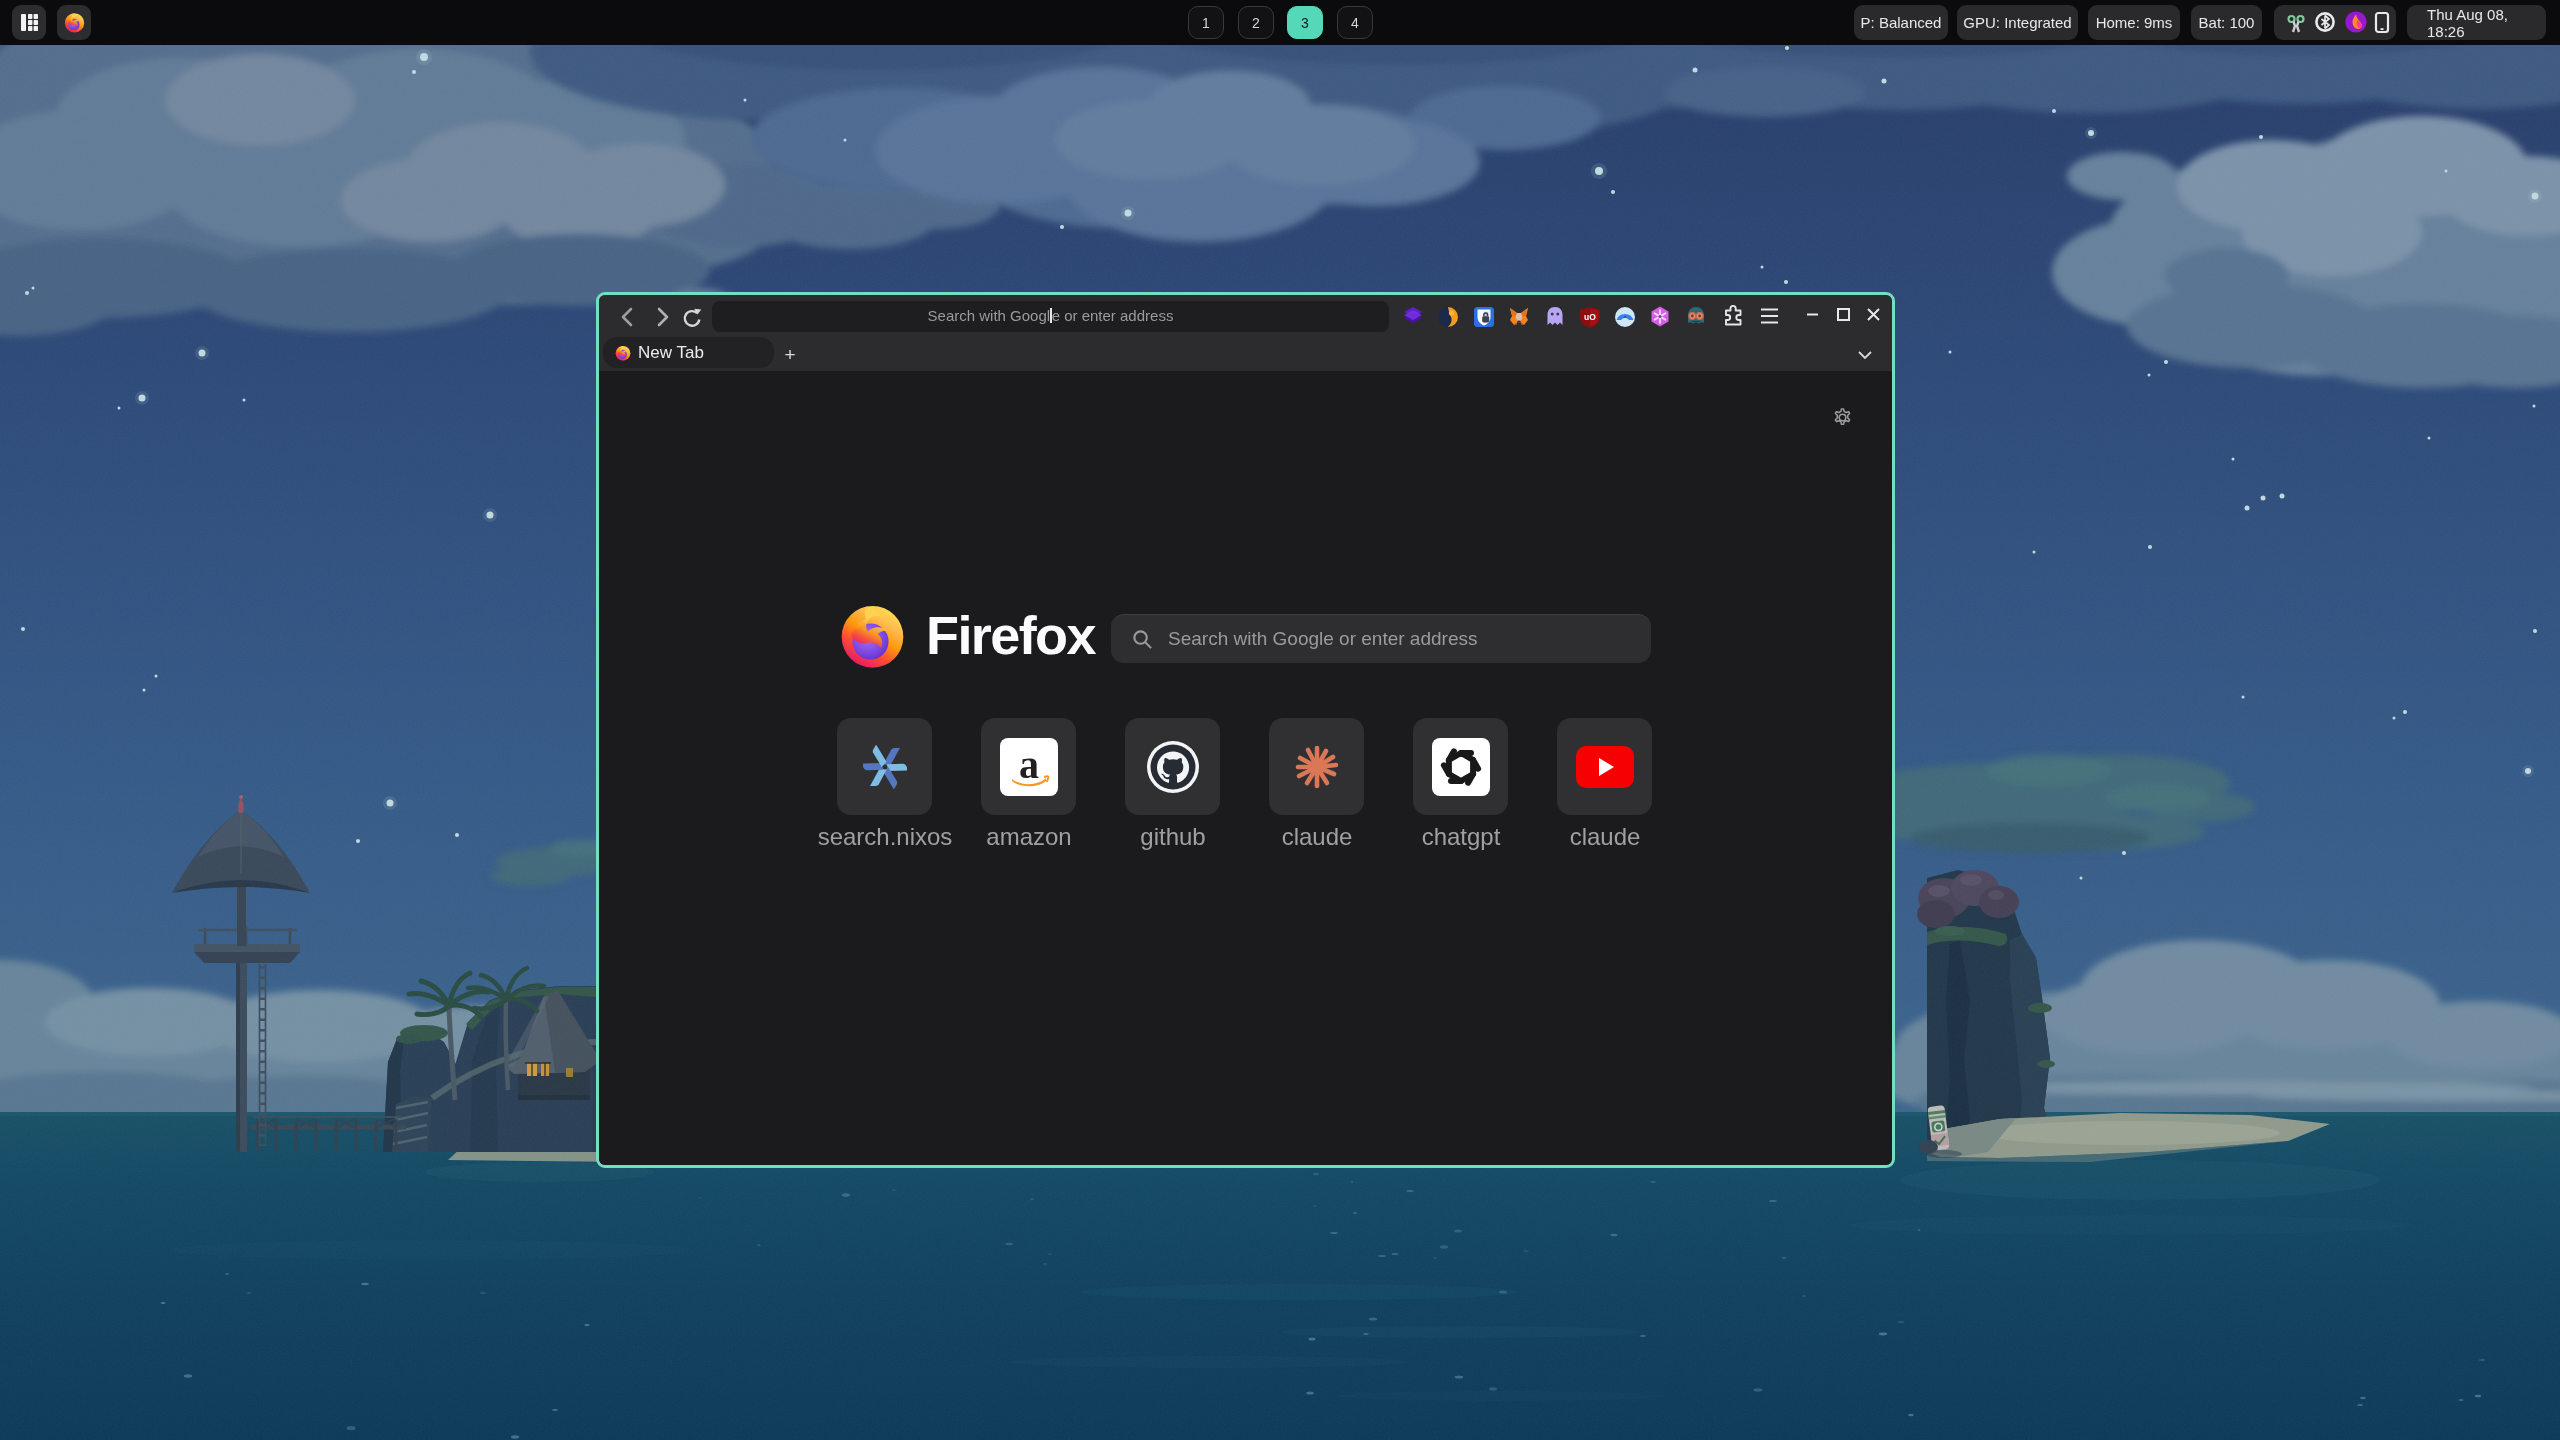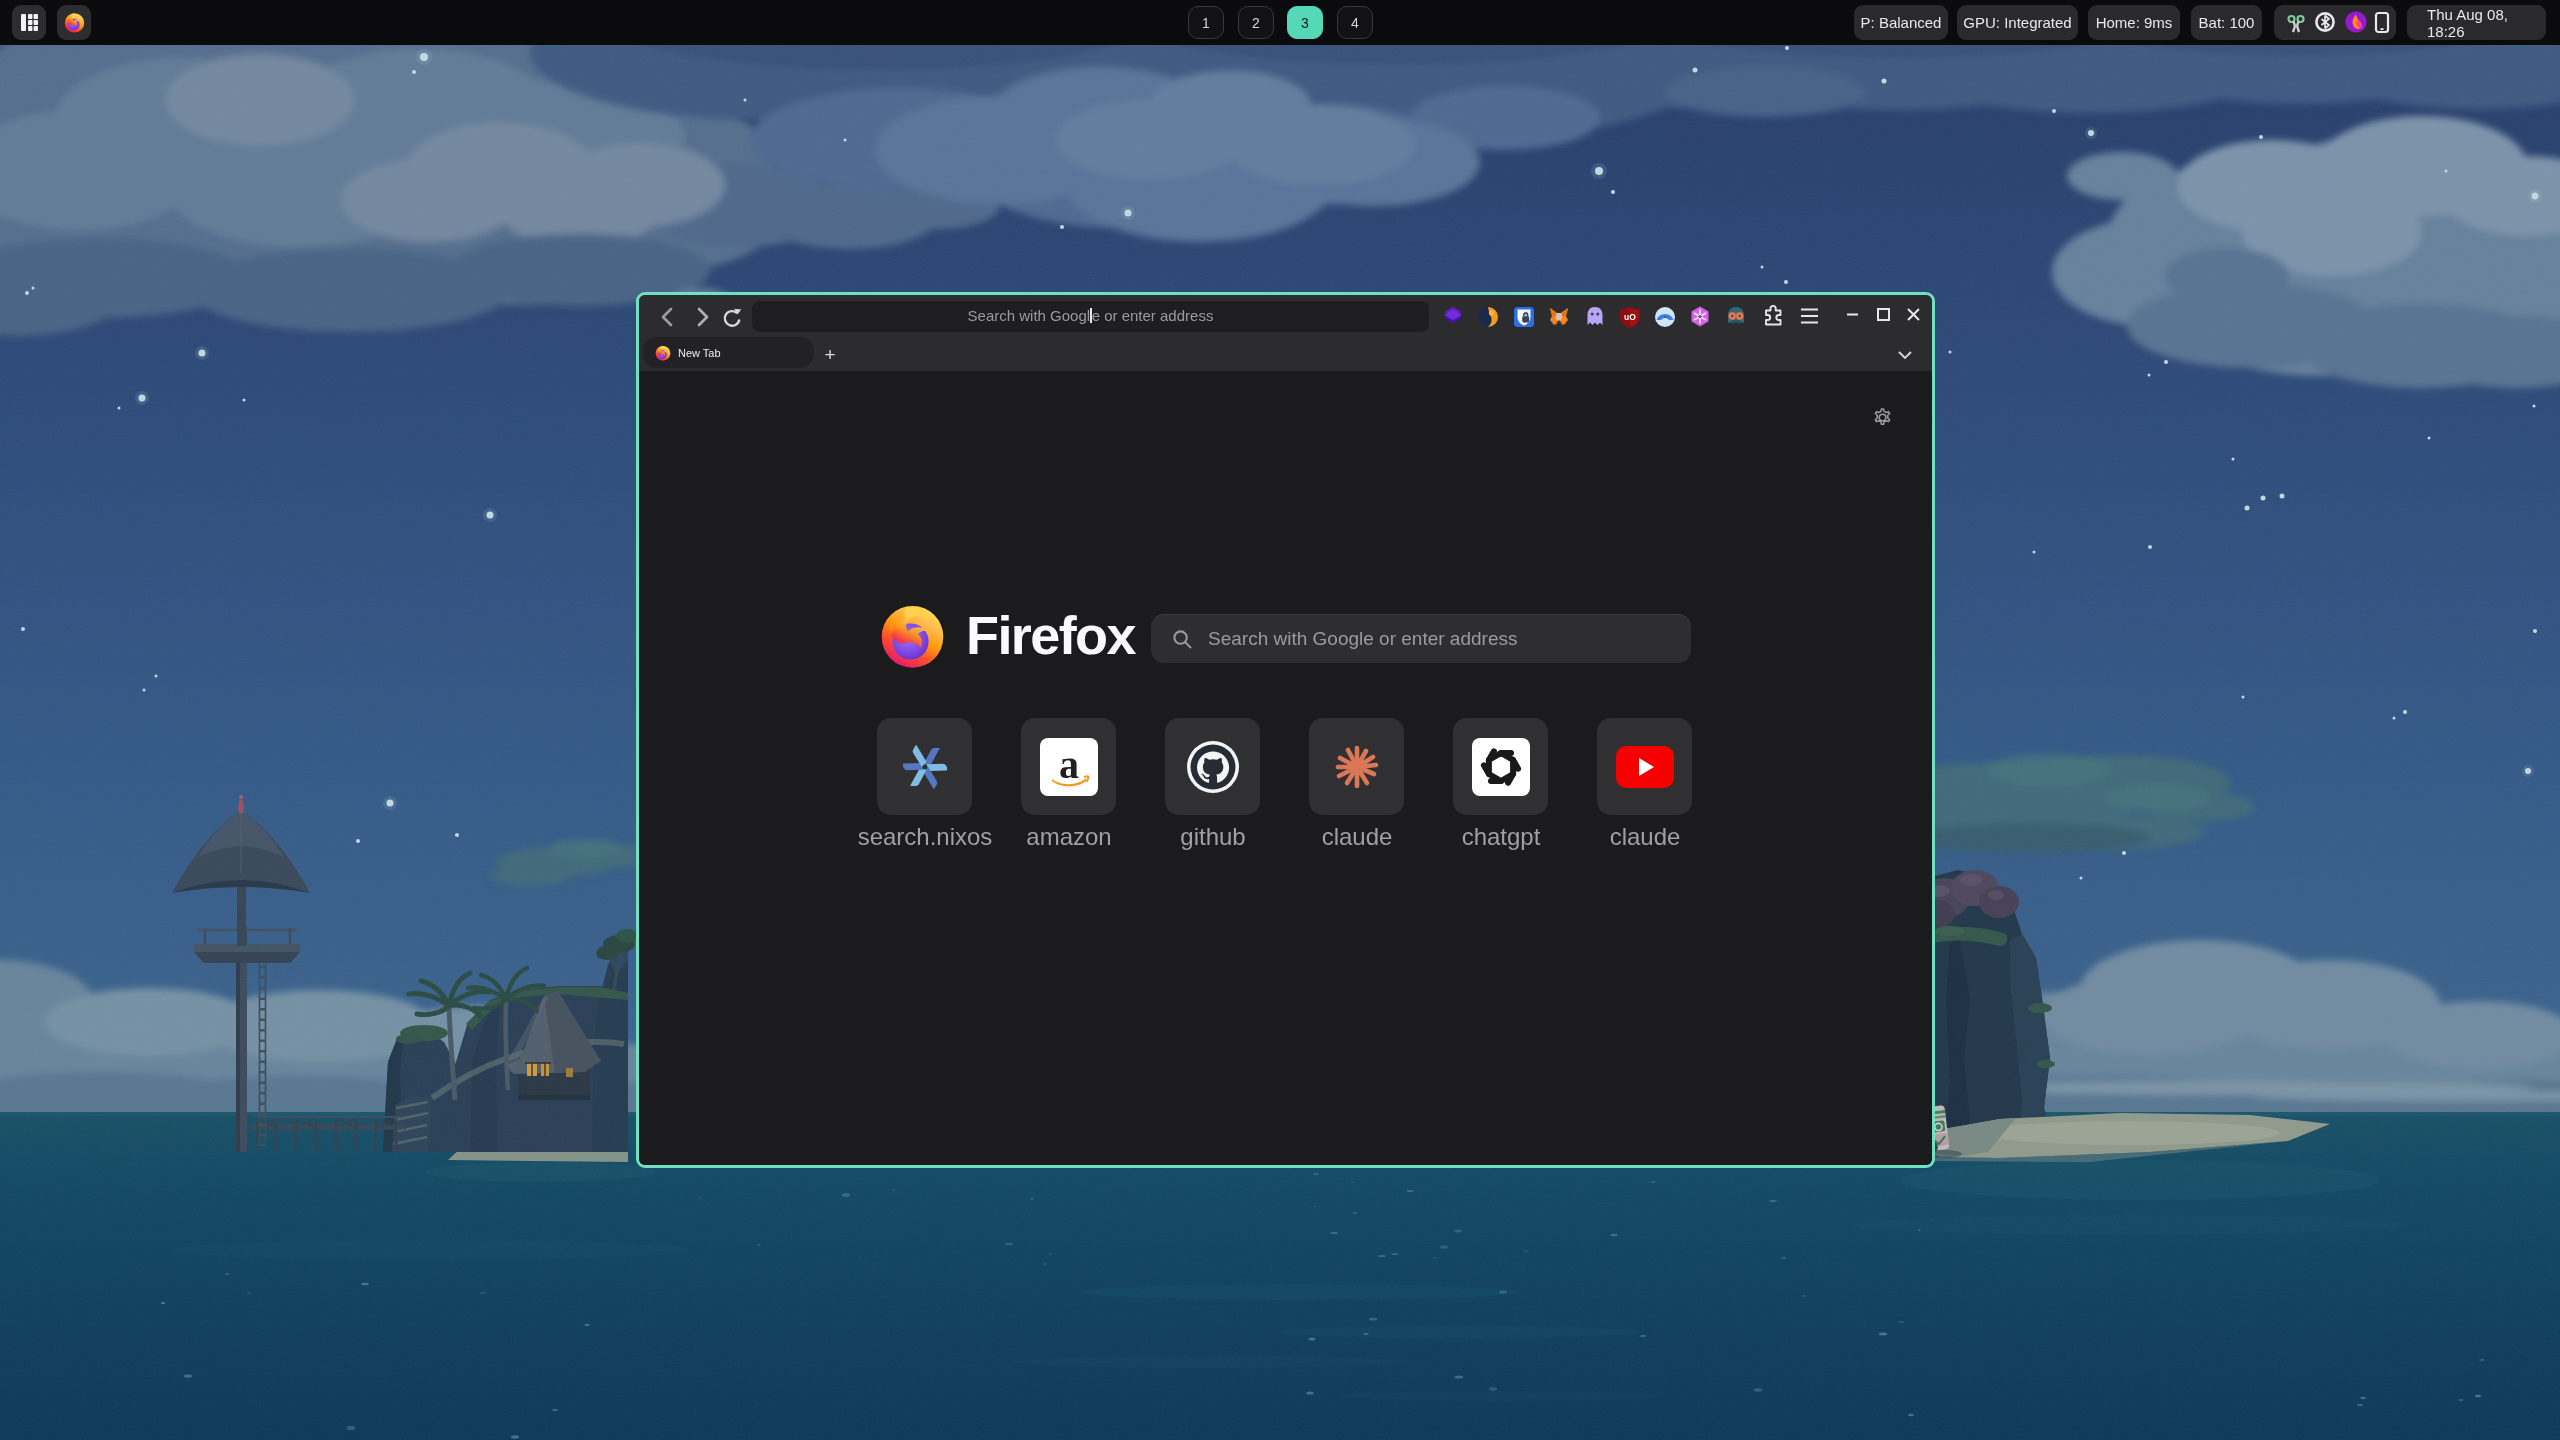--- a/index.html
+++ b/index.html
@@ -9,29 +9,29 @@
   
   #bar { position:absolute; left:0; top:0; width:2560px; height:45px; background:#0b0b0d; z-index:5; }
   .bbtn { position:absolute; top:5px; width:34px; height:35px; border-radius:9px; background:#2d2d2f;
     display:flex; align-items:center; justify-content:center; }
   .ws { position:absolute; top:6px; width:36px; height:33px; border-radius:10px; background:#121214;
     border:1px solid #39393b; color:#d6d6d6; font-size:14px; display:flex; align-items:center; justify-content:center; }
   .ws.act { background:#55d8b7; border-color:#55d8b7; color:#17181a; }
   .pill { position:absolute; top:5px; height:35px; border-radius:9px; background:#2a2a2c; color:#e8e8e8;
     font-size:15px; display:flex; align-items:center; justify-content:center; }
   
-  #win { position:absolute; left:636px; top:292px; width:1299px; height:876px;
+  #win { position:absolute; left:596px; top:292px; width:1299px; height:876px;
     border:3px solid #70e0c1; border-radius:9px; background:#a21caf; overflow:hidden; z-index:4; }
   #toolbar { position:absolute; left:0; top:0; width:1293px; height:43px; background:#2c2c2e; }
   #urlbar { position:absolute; left:113px; top:6px; width:677px; height:31px; border-radius:8px;
     background:#1e1e21; color:#9b9b9b; font-size:15px; text-align:center; line-height:30px; }
   .navic { position:absolute; top:0; }
   #tabbar { position:absolute; left:0; top:43px; width:1293px; height:33px; background:#2c2c2e; }
   #tab { position:absolute; left:4px; top:-1px; width:171px; height:31px; border-radius:14px; background:#222225;
-    display:flex; align-items:center; color:#ececec; font-size:11px; }
+    display:flex; align-items:center; color:#ececec; font-size:17px; }
   #content { position:absolute; left:0; top:76px; width:1293px; height:794px; background:#1b1b1d; }
   #fxword { position:absolute; left:327px; top:233px; font-size:54px; font-weight:bold; color:#fbfbfd; letter-spacing:-1.6px; }
   #search { position:absolute; left:512px; top:243px; width:540px; height:49px; border-radius:13px; background:#2e2e31;
     border-top:1px solid rgba(255,255,255,0.07); color:#9b9b9b; font-size:19px; line-height:48px; }
   .tile { position:absolute; top:347px; width:95px; height:97px; border-radius:14px; background:#303033; }
   .tlabel { position:absolute; top:452px; width:160px; text-align:center; color:#a0a0a2; font-size:24px; }
   .ticon { position:absolute; left:50%; top:50%; transform:translate(-50%,-50%); }
 </style>
 </head>
 <body>

